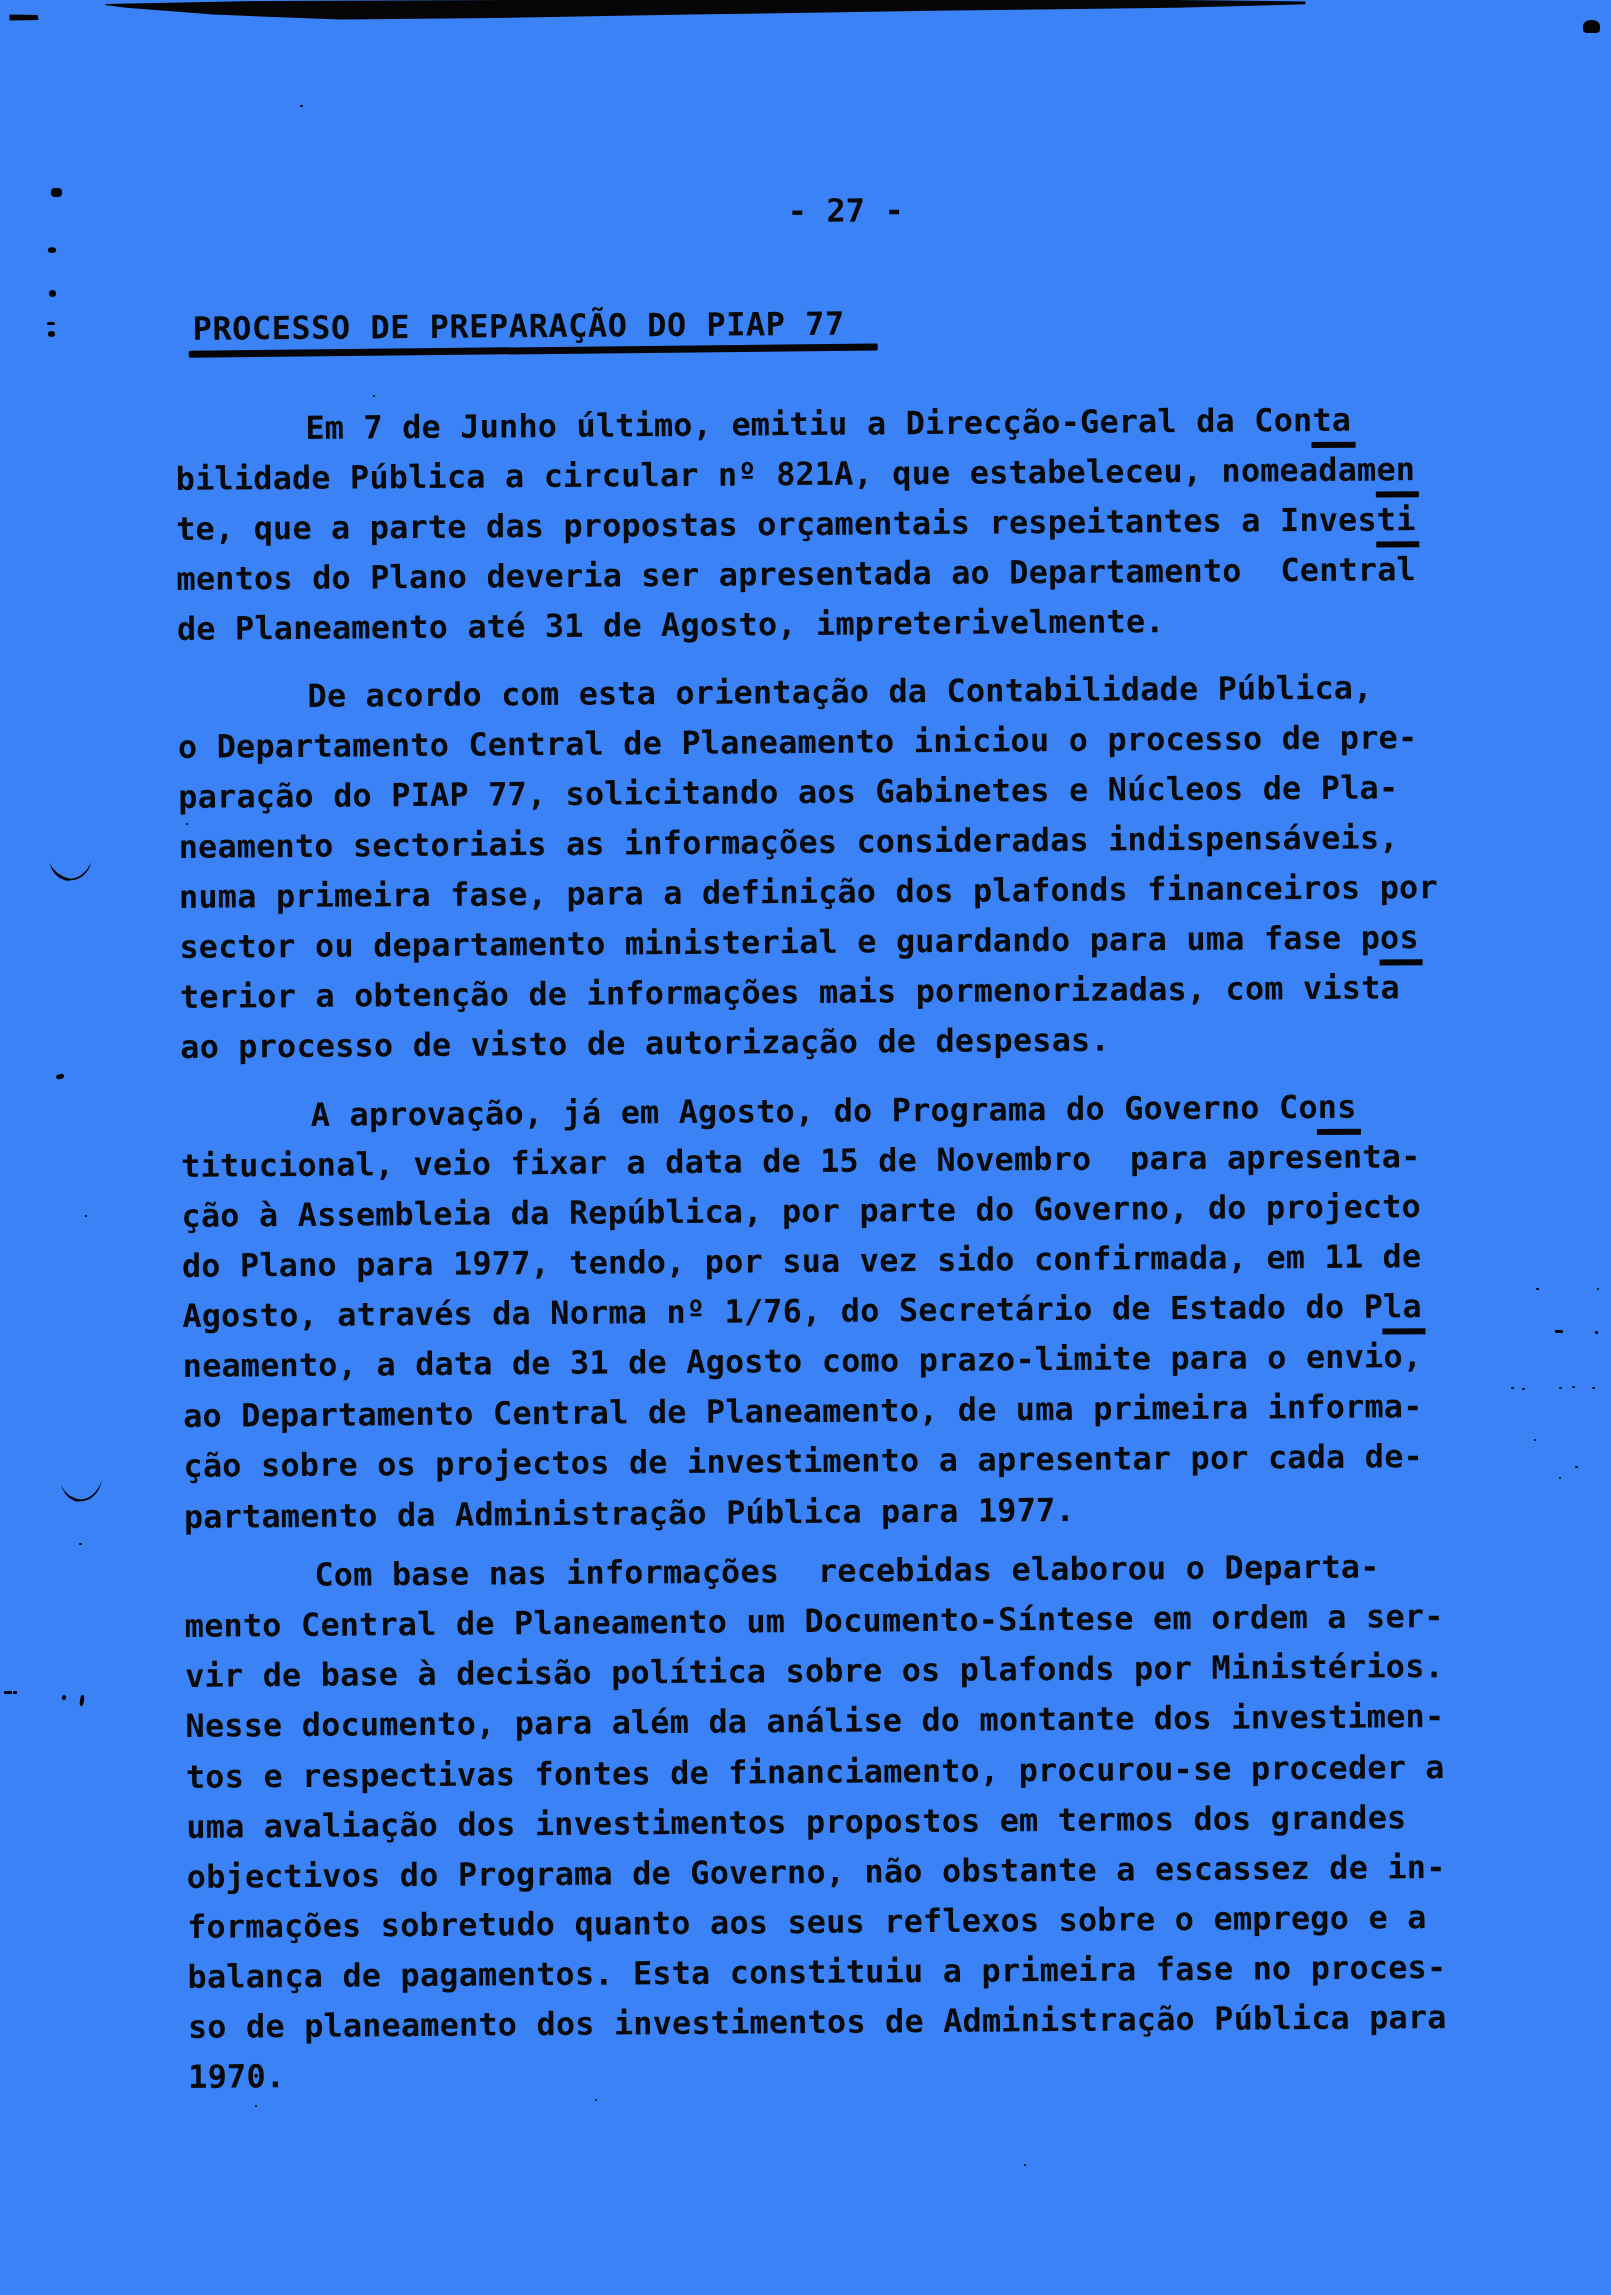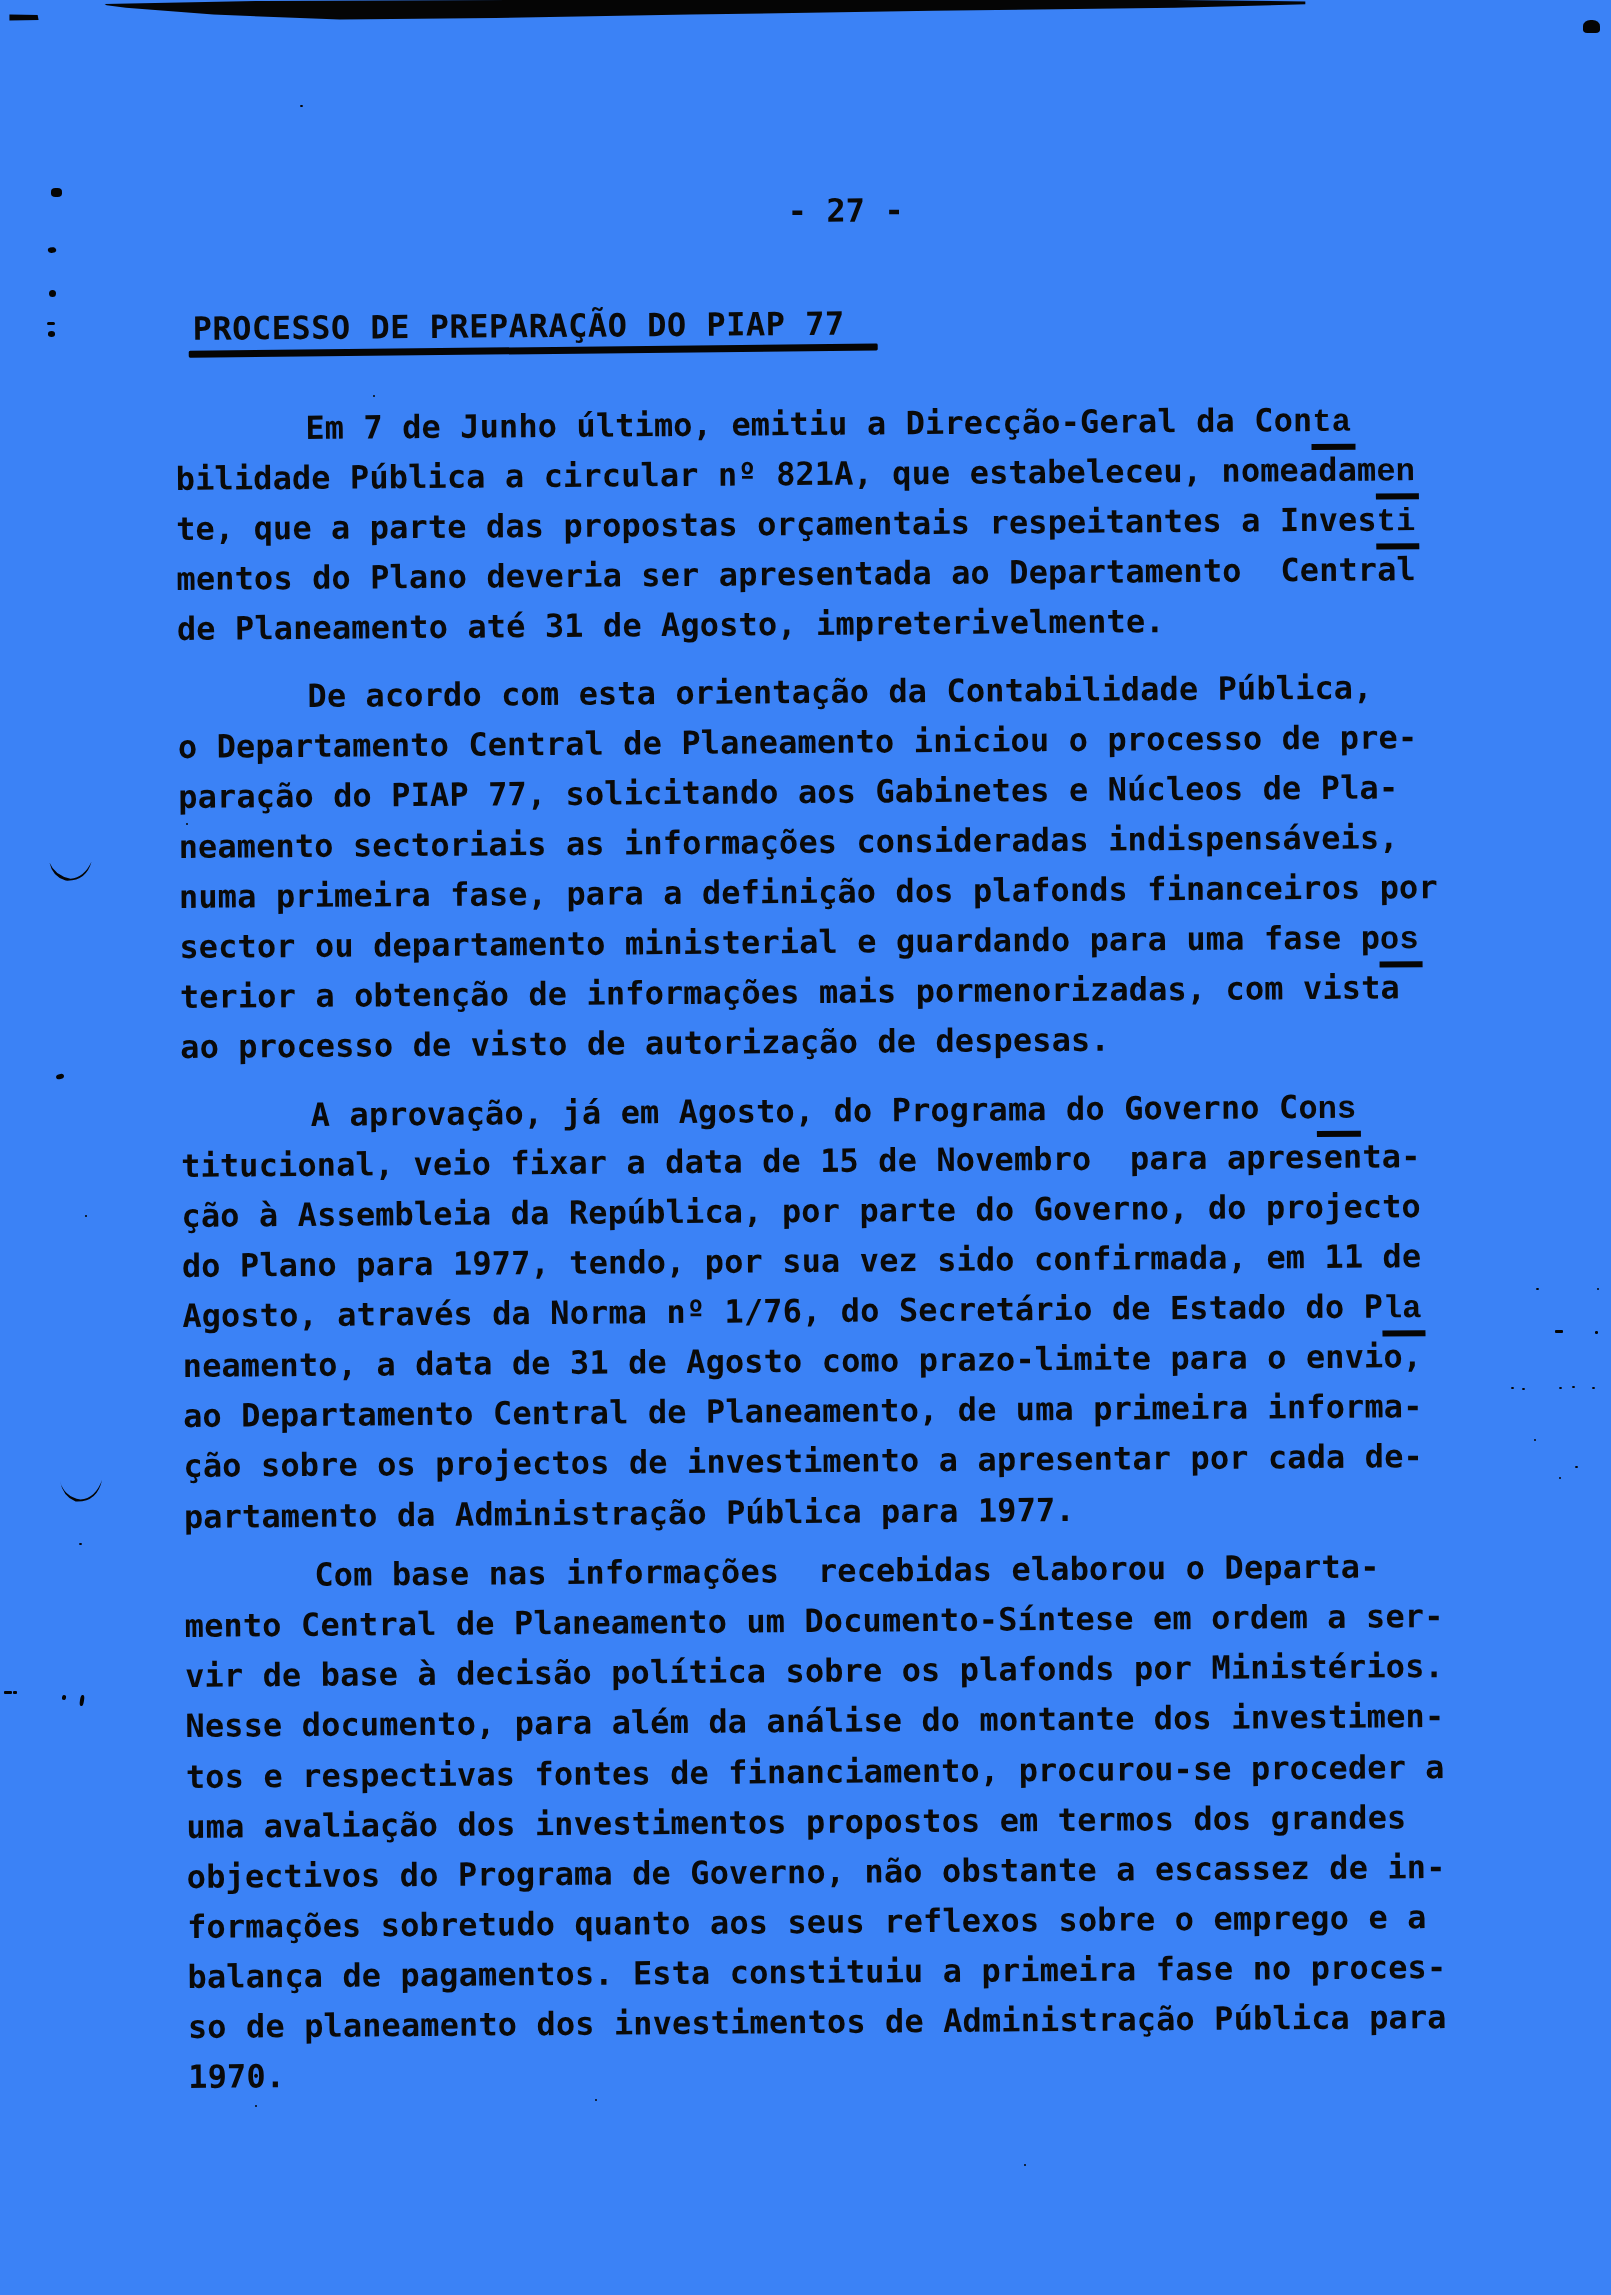--- a/index.html
+++ b/index.html
@@ -35,21 +35,21 @@
     width:689px;height:7.4px;
     background:#050505;
     transform:rotate(-0.15deg);
     border-radius:1.5px;
   }
   .pagenum{
     position:absolute;
     left:795px;top:195px;
   }
   
-  .cu{position:relative;font-family:Liberation Mono, monospace;}
+  .cu{position:relative;}
   .cu::after{
     content:"";
     position:absolute;
     left:-1px;right:-3.9px;bottom:-8.8px;
     height:5.4px;
     background:#060606;
   }
   
   #artifact-layer{position:absolute;inset:0;pointer-events:none;}
   .blot{position:absolute;background:#050505;}

